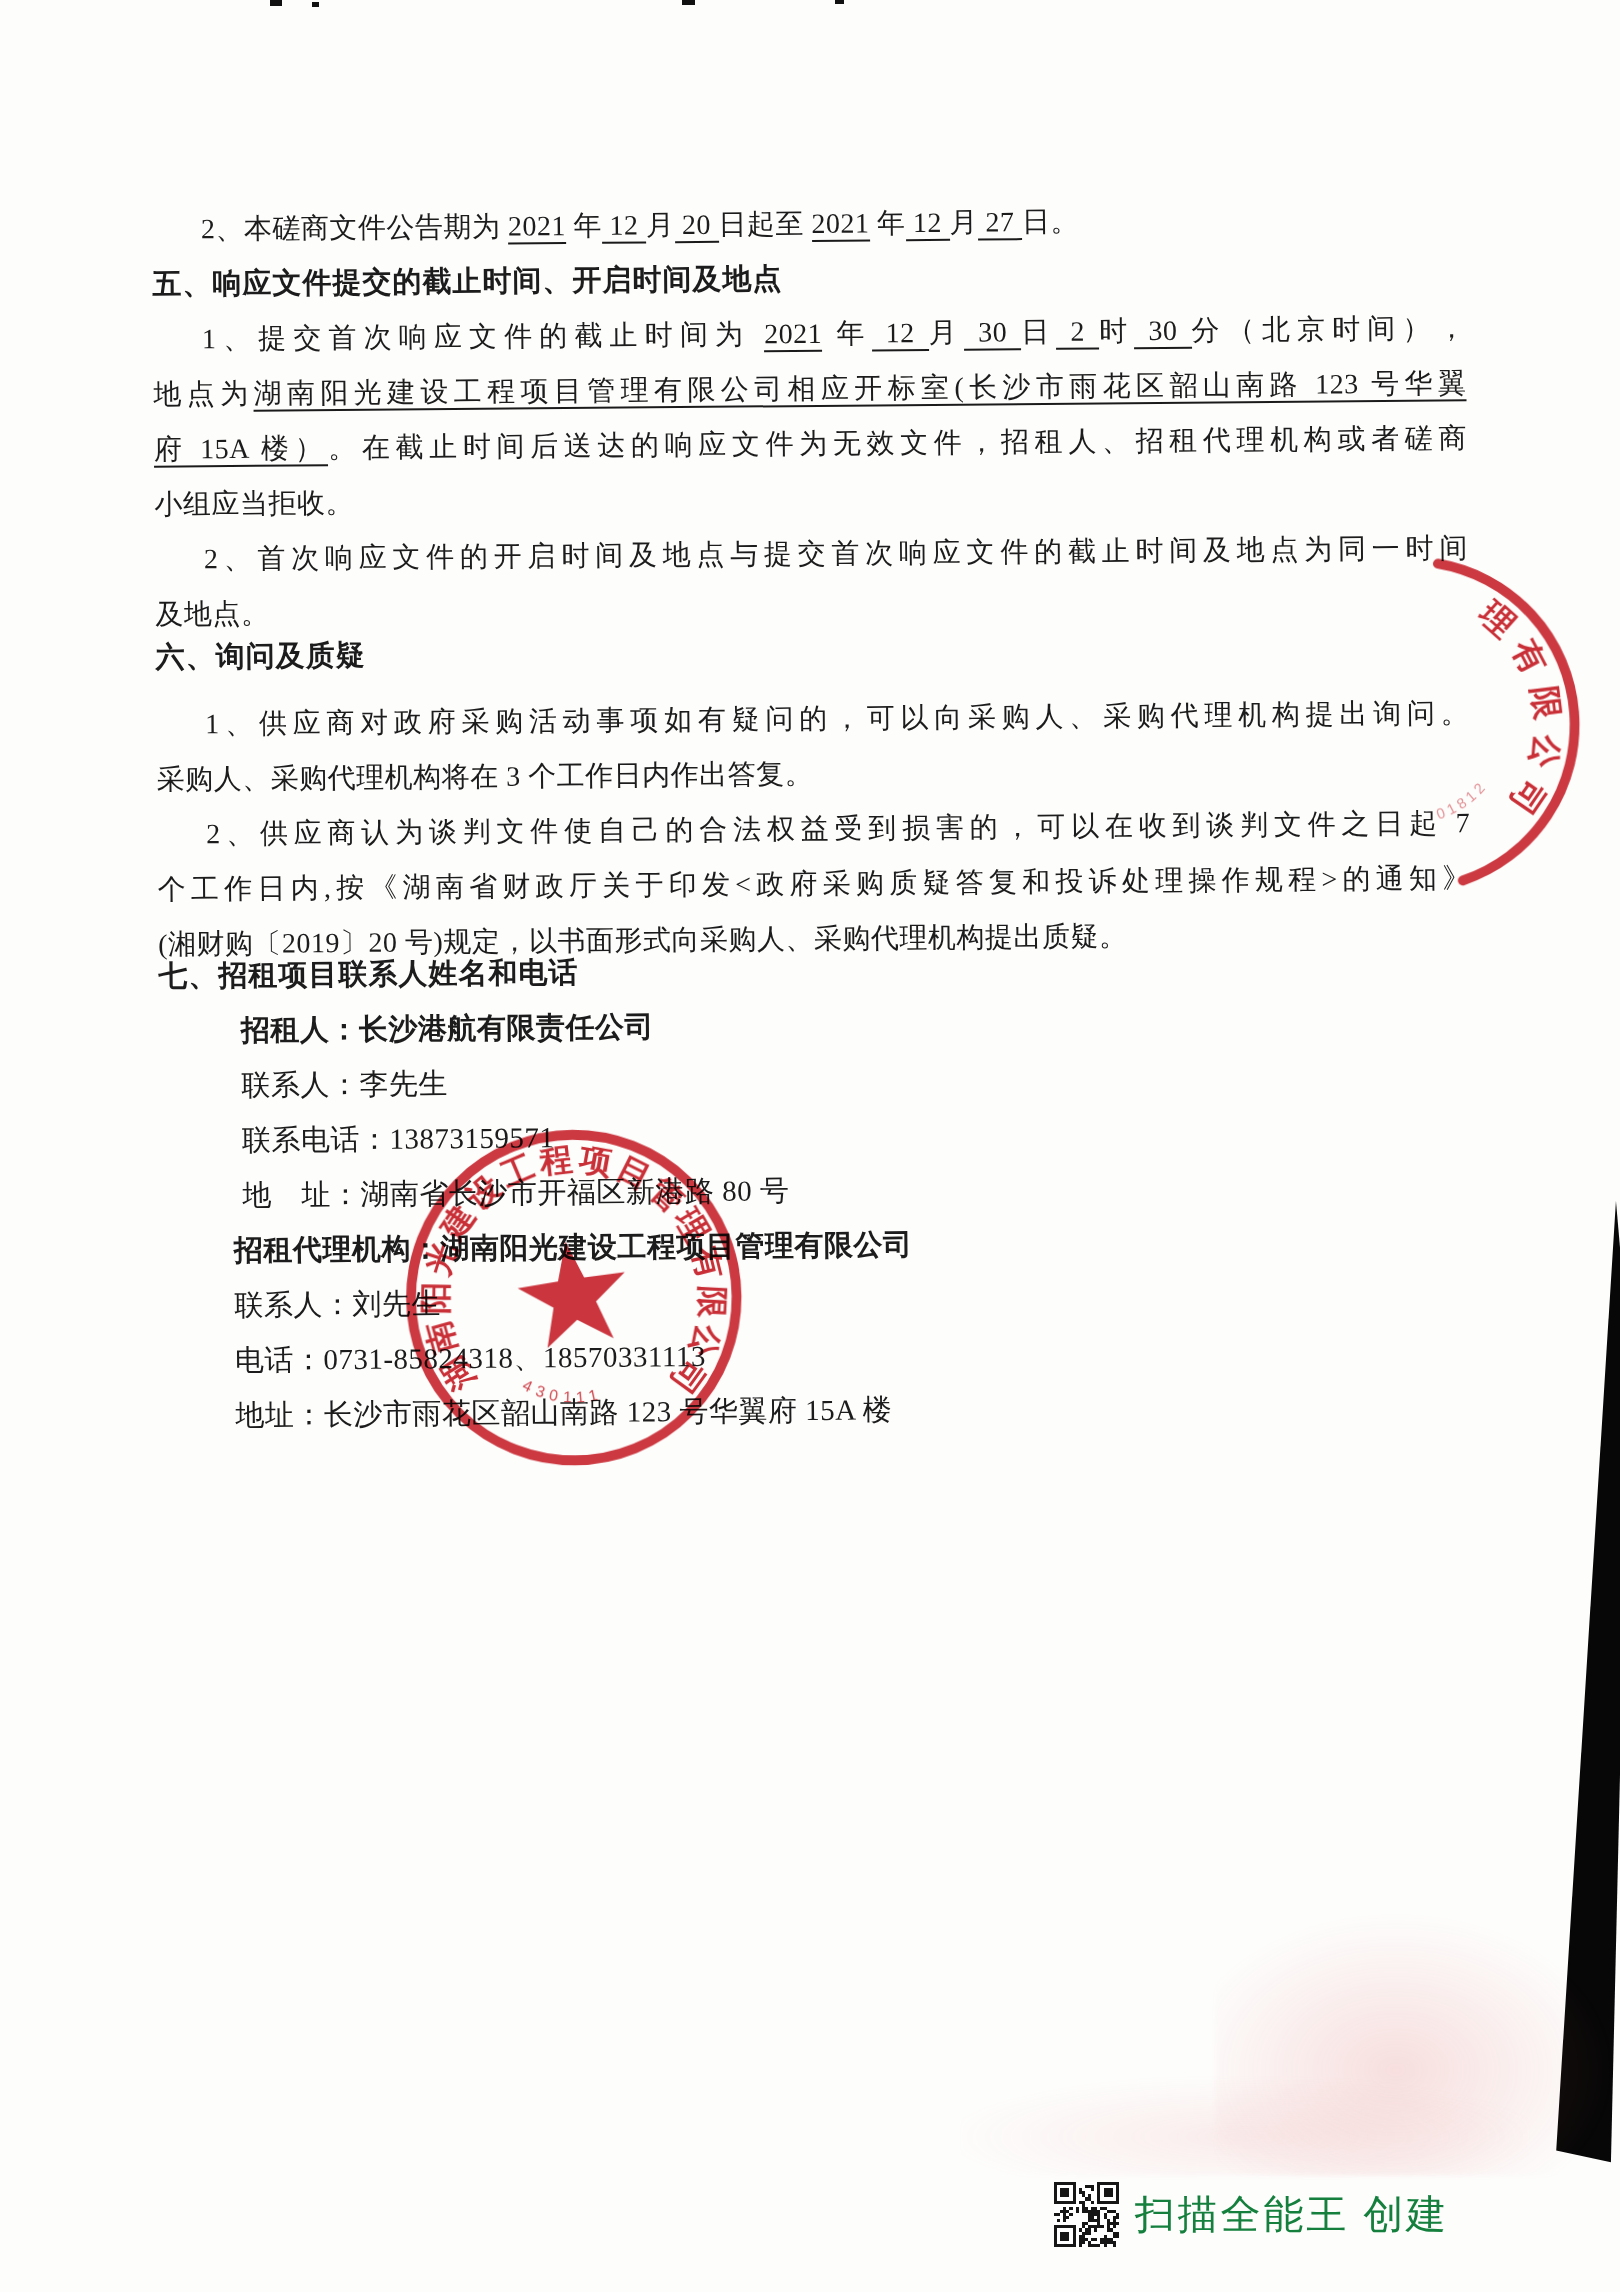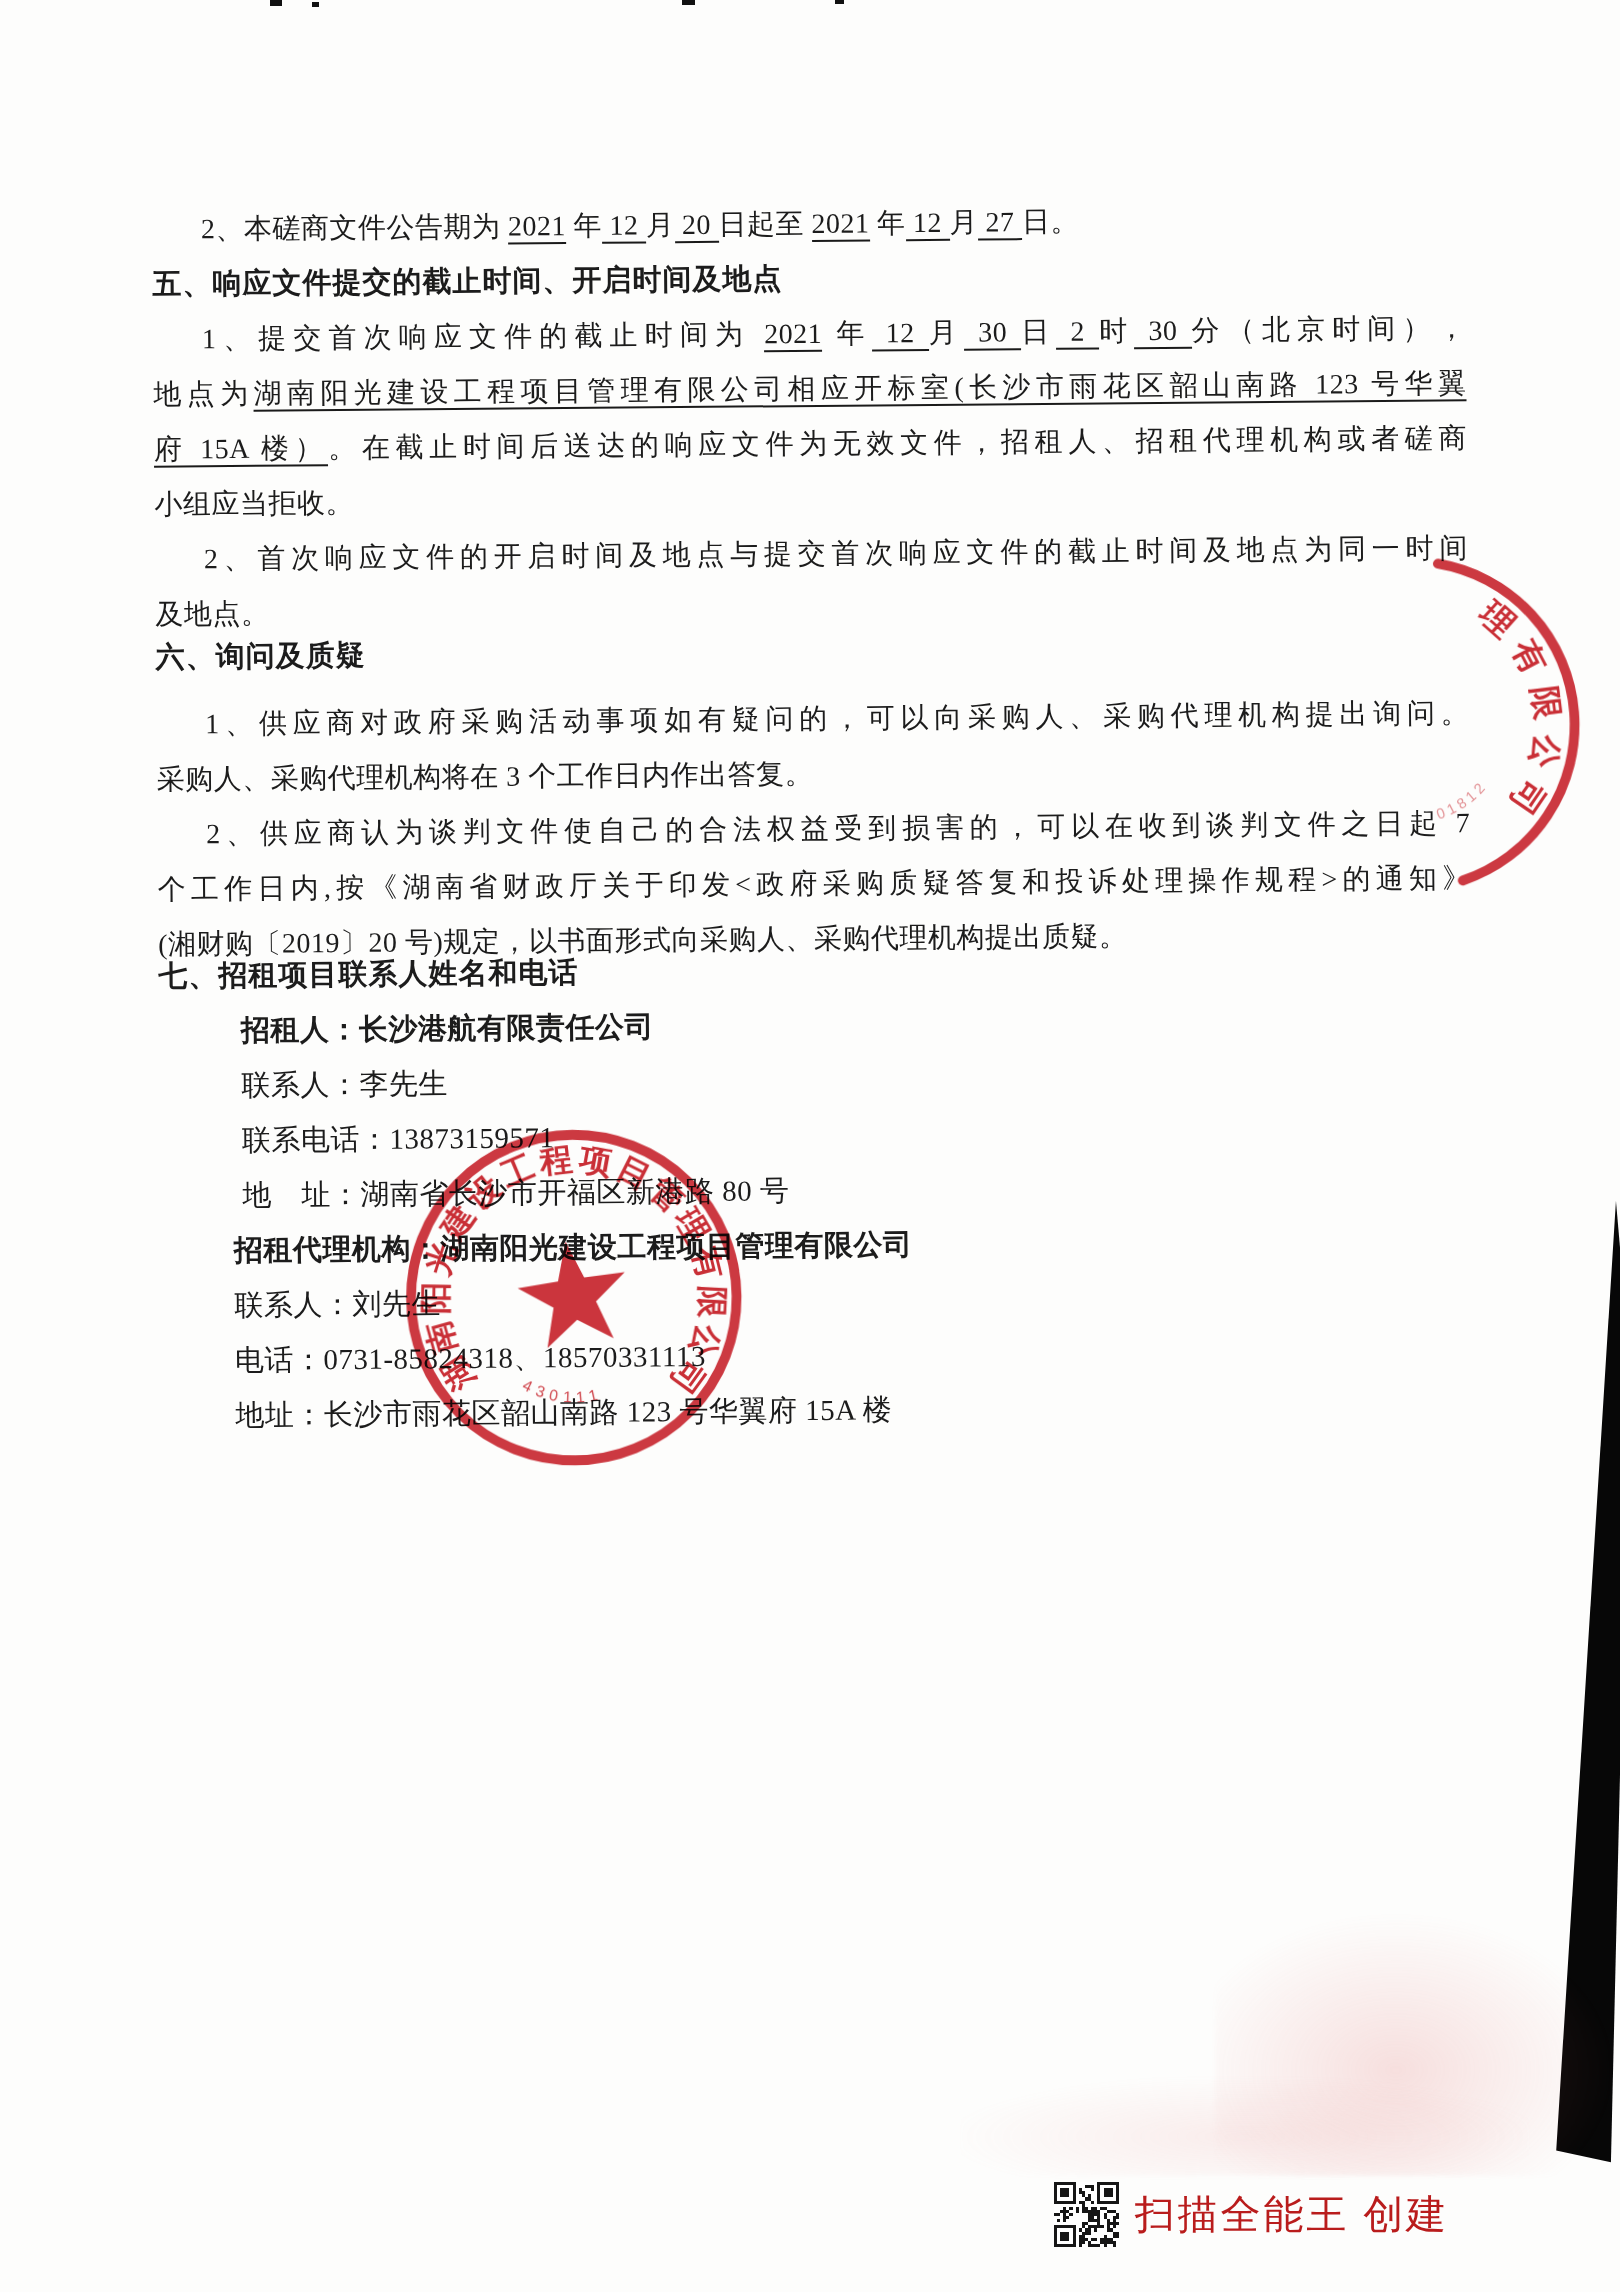--- a/index.html
+++ b/index.html
@@ -92,21 +92,21 @@
   .speck-3{left:682px;top:0;width:12.7px;height:4.9px;}
   .speck-4{left:835px;top:0;width:8.8px;height:3.9px;}
   
   .scan-footer{
     position:absolute;left:1054px;top:2182px;
     display:flex;align-items:center;gap:15.7px;
   }
   .qr{width:65px;height:65px;}
   .scan-footer-label{
     font-family:"Liberation Sans",sans-serif;
-    font-size:40px;color:#b91c1c;letter-spacing:2.9px;
+    font-size:40px;color:#15803d;letter-spacing:2.9px;
     white-space:nowrap;
   }
 </style>
 </head>
 <body>
 
 <div class="tilt-layer">
 
   <div class="doc" id="doc-lines">
       <div class="line i1"><span class="seg">2、本磋商文件公告期为 </span><span class="seg u">2021</span><span class="seg"> 年</span><span class="seg u"> 12 </span><span class="seg">月</span><span class="seg u"> 20 </span><span class="seg">日起至 </span><span class="seg u">2021</span><span class="seg"> 年</span><span class="seg u"> 12 </span><span class="seg">月</span><span class="seg u"> 27 </span><span class="seg">日。</span></div>

